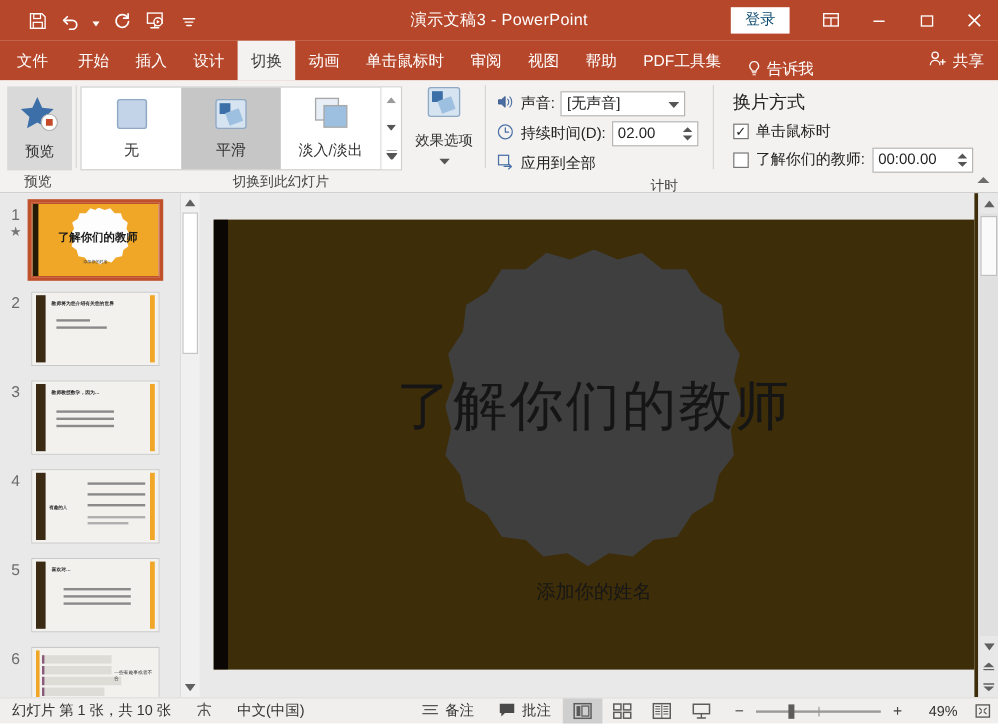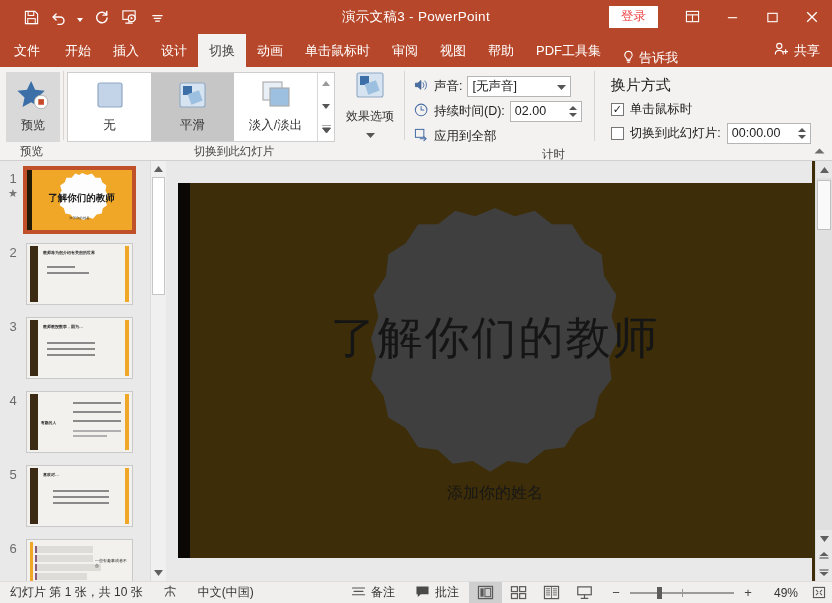--- a/index.html
+++ b/index.html
@@ -28,21 +28,21 @@
   .caret-dn { width:0;height:0;border-left:3.5px solid transparent;border-right:3.5px solid transparent;border-top:4px solid #fff; }
   .title-text {
     position: absolute; left: 0; right: 0; top: 0; height: 34px;
     display: flex; align-items: center; justify-content: center;
     color: #fff; font-size: 13.5px; letter-spacing: .3px; pointer-events: none;
   }
   .tb-right {
     position: absolute; right: 0; top: 0; height: 34px; display: flex; align-items: center;
   }
   .signin {
-    background: #fff; color: #ef4444; font-size: 12.5px;
+    background: #fff; color: #0c4a6e; font-size: 12.5px;
     padding: 3px 12px; margin-right: 14px; line-height: 1.25;
   }
   .tb-icon {
     width: 40px; height: 34px; display: flex; align-items: center; justify-content: center;
     color: #fff; font-size: 13px;
   }
 
   
   .tabbar {
     position: absolute; left: 0; top: 34px; width: 832px; height: 33px;
@@ -461,21 +461,21 @@
         <div class="grp-sep" style="margin:0 8px 6px 12px;"></div>
 
         <div class="timing-right">
           <div class="adv-title">换片方式</div>
           <div class="cbrow">
             <span class="cbox">✓</span>
             <span>单击鼠标时</span>
           </div>
           <div class="cbrow">
             <span class="cbox"></span>
-            <span>切换到此幻灯片:</span>
+            <span>了解你们的教师:</span>
             <span class="fld fld-spin" style="width:84px">
               <span>00:00.00</span>
               <span class="spin">
                   <span class="sp-u"></span>
                   <span class="sp-d"></span>
                 </span>
             </span>
           </div>
         </div>
       </div>

